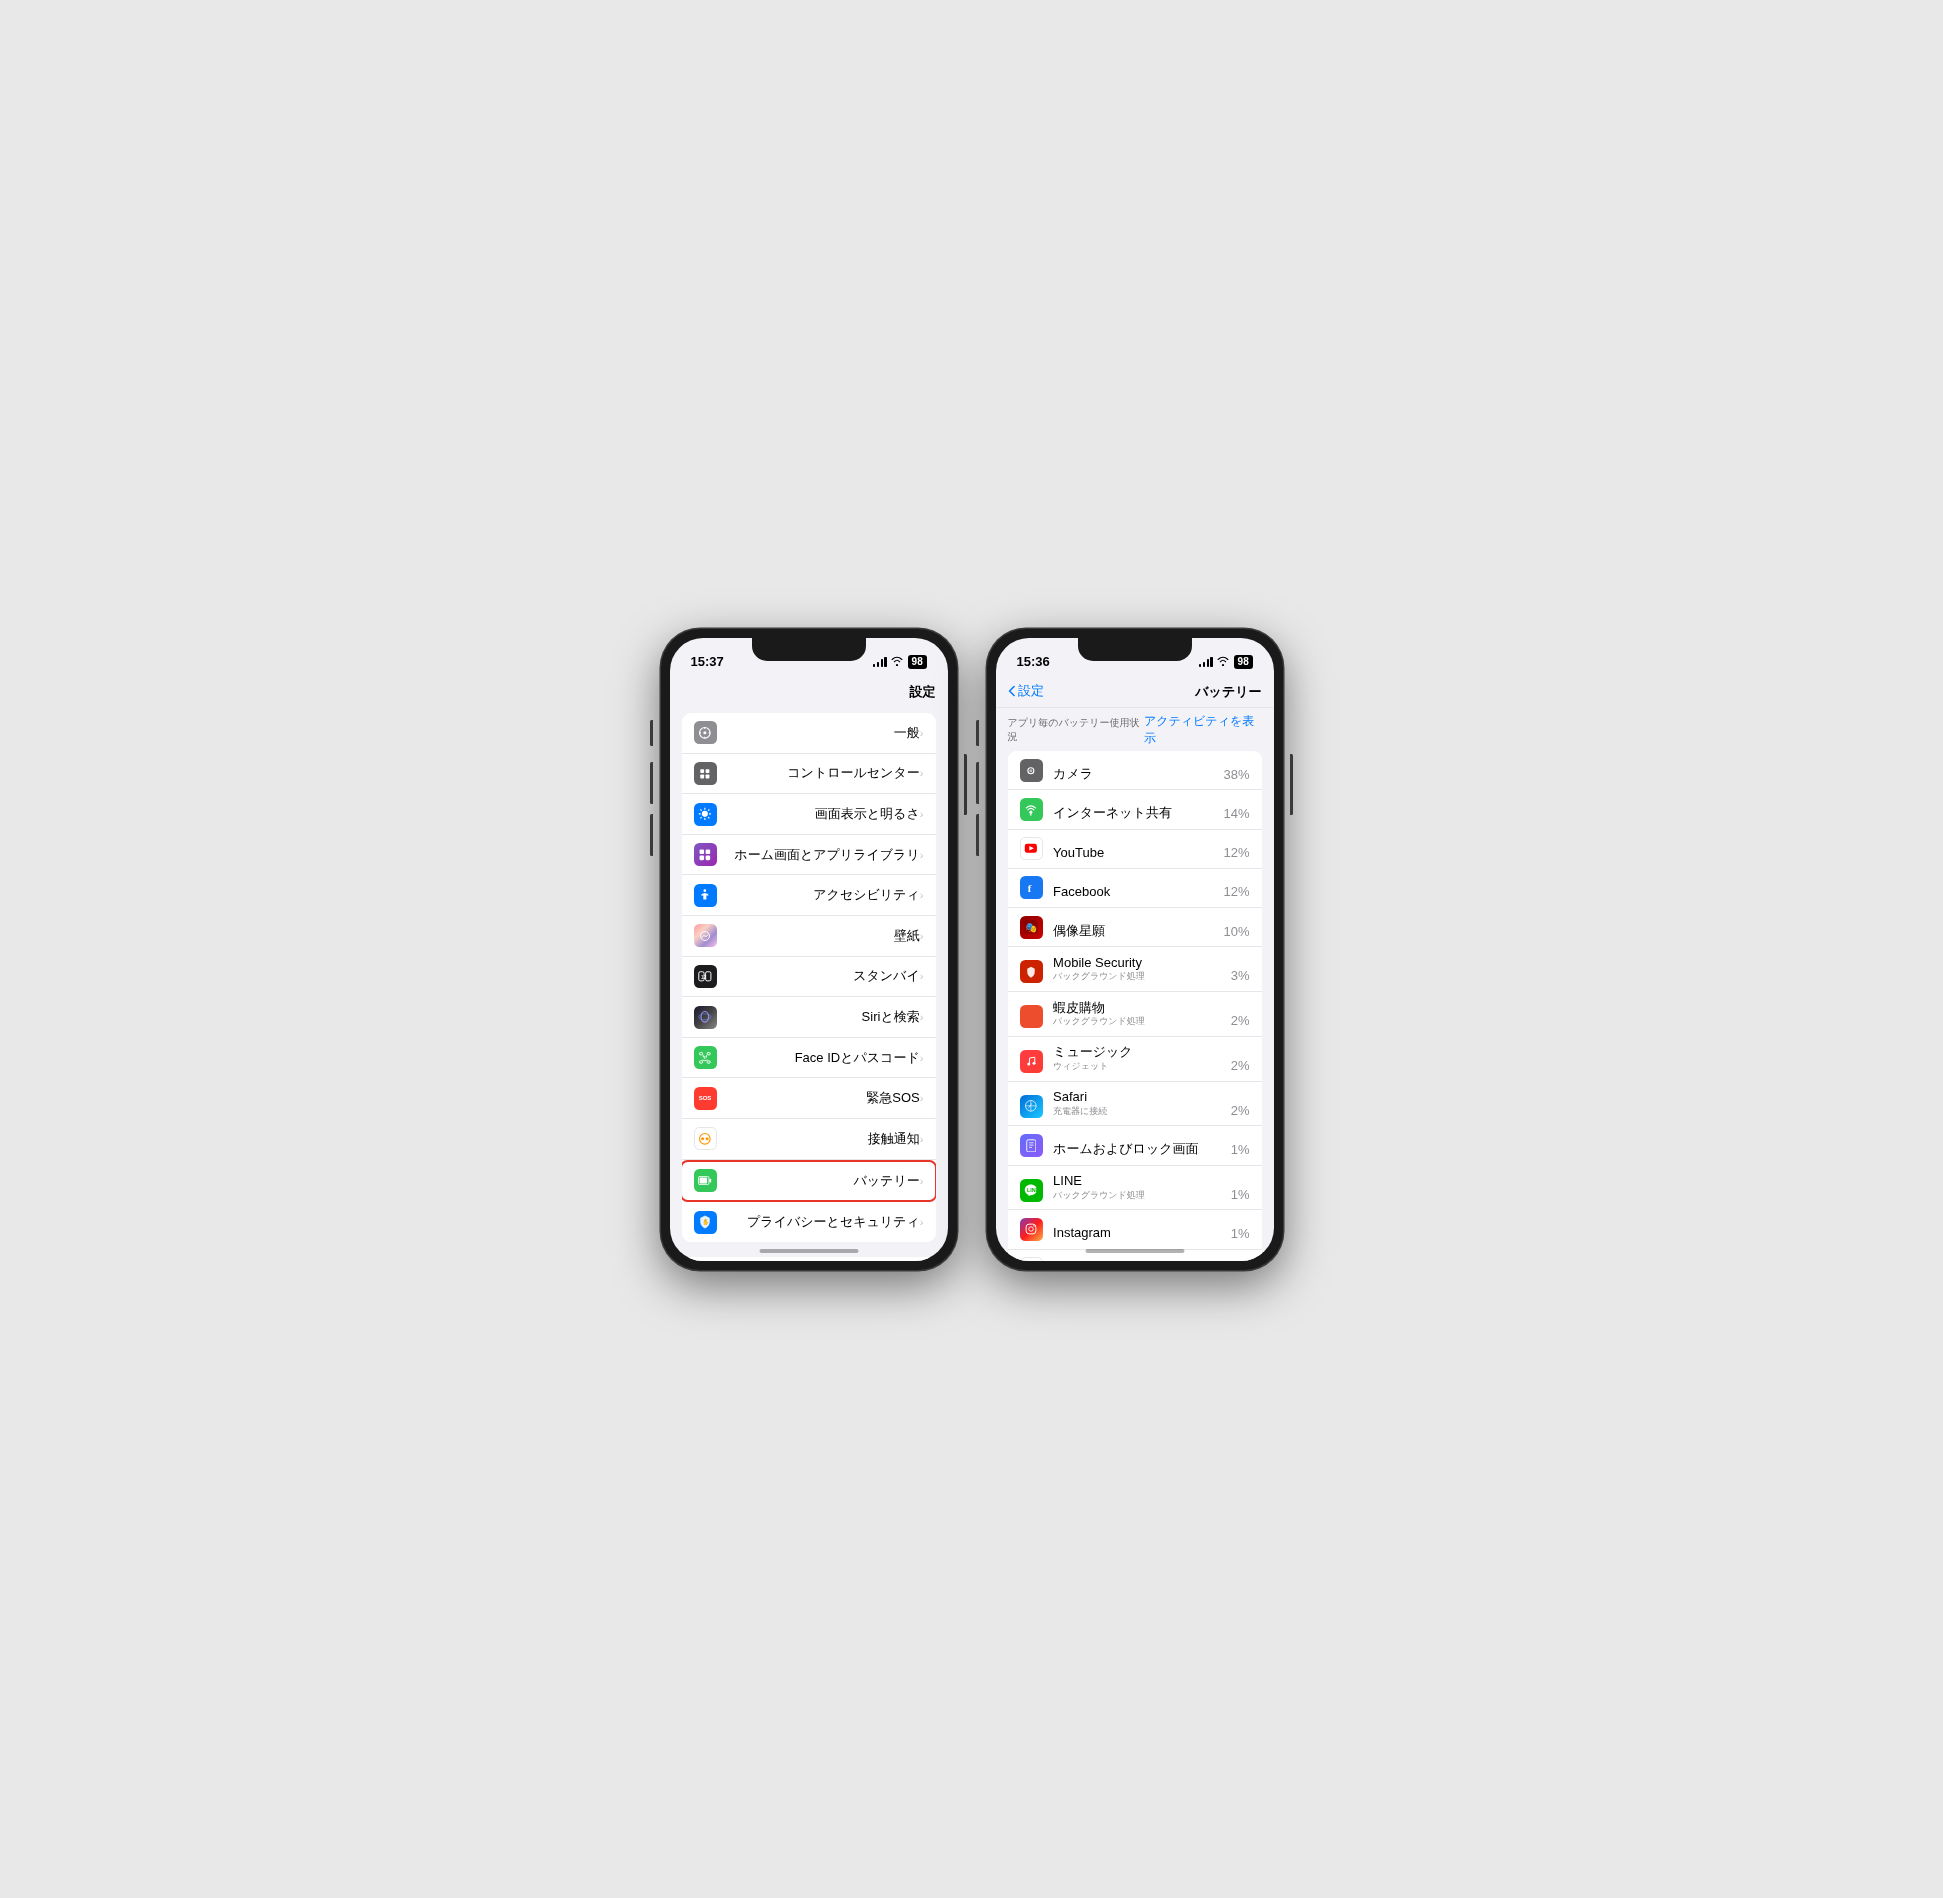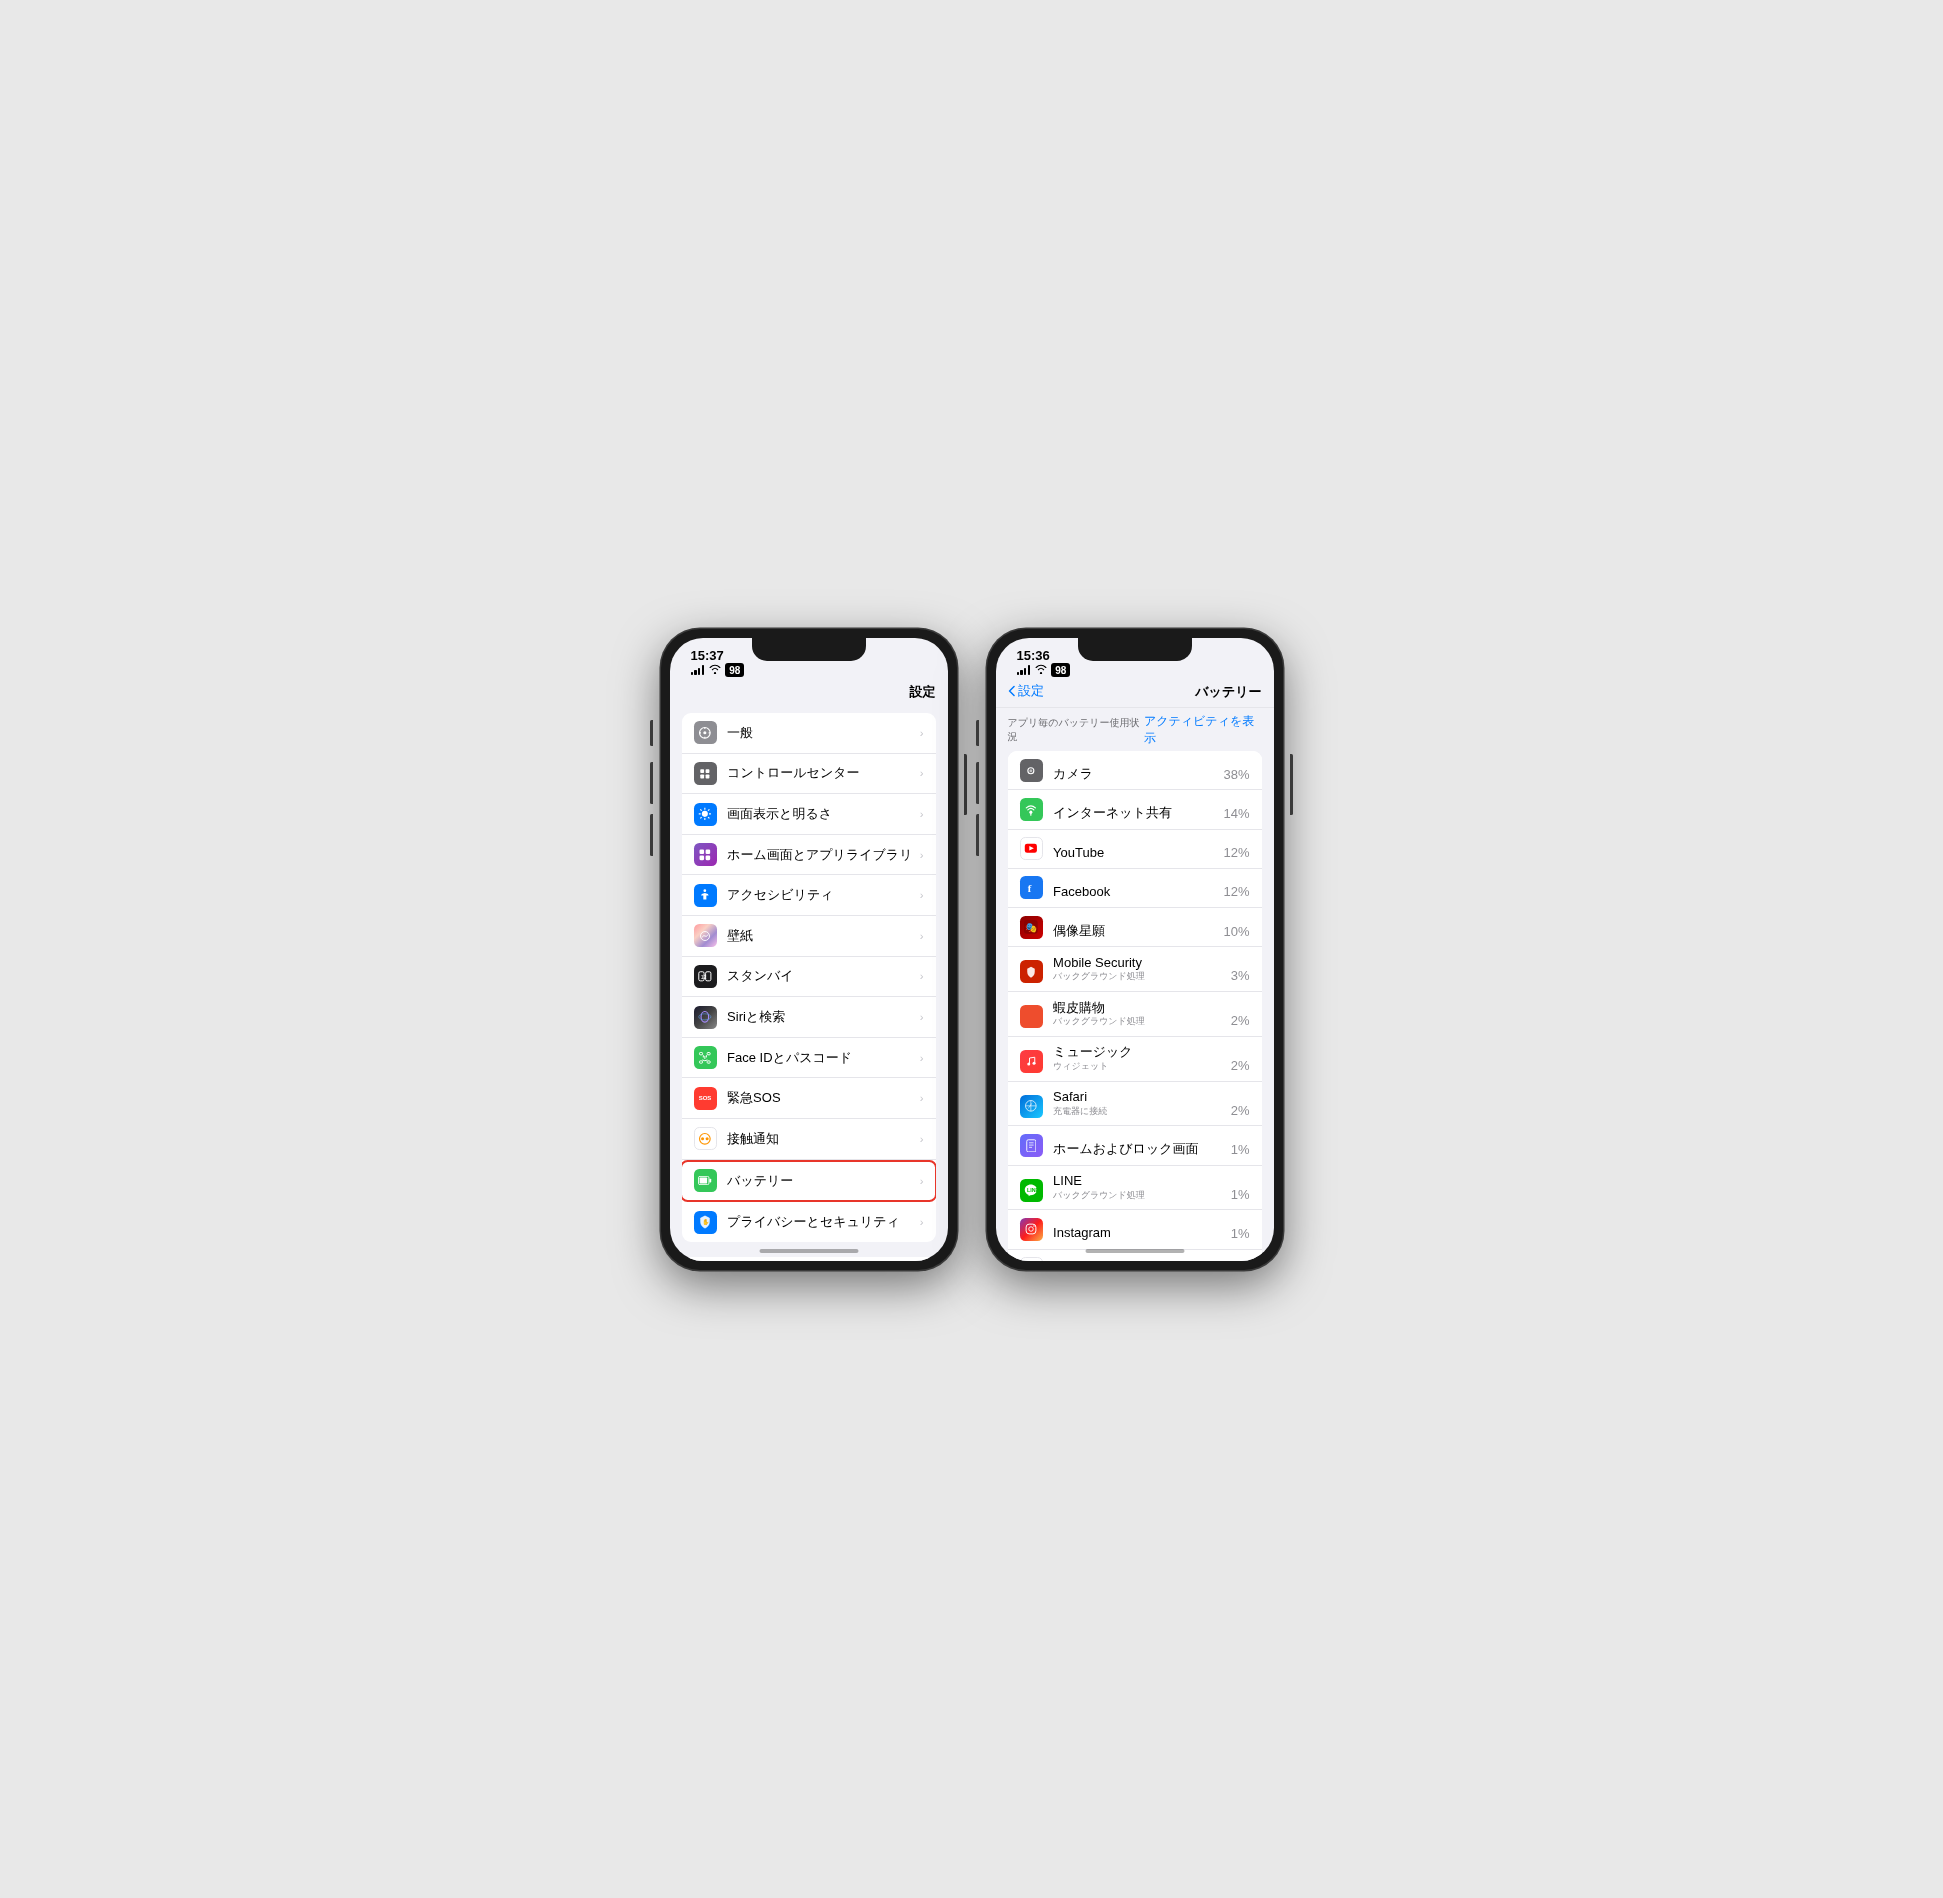--- a/index.html
+++ b/index.html
@@ -44,25 +44,25 @@
       height: 23px;
       background: #1a1a1a;
       border-radius: 0 0 15px 15px;
       z-index: 10;
     }
 
     
     .status-bar {
       display: flex;
       justify-content: space-between;
+      align-items: center;
       padding: 10.6px 21px 0;
       height: 38px;
       position: relative;
       z-index: 5;
-      flex-direction: column;
     }
 
     .status-time {
       font-size: 13px;
       font-weight: 600;
       color: #000;
     }
 
     .status-icons {
       display: flex;
@@ -145,20 +145,21 @@
       overflow: hidden;
     }
 
     .settings-item {
       display: flex;
       align-items: center;
       padding: 8.3px 12px;
       border-bottom: 0.4px solid #e5e5ea;
       min-height: 39px;
       position: relative;
+      text-align: right;
     }
 
     .settings-item:last-child {
       border-bottom: none;
     }
 
     .app-icon {
       width: 23px;
       height: 23px;
       border-radius: 5.3px;

